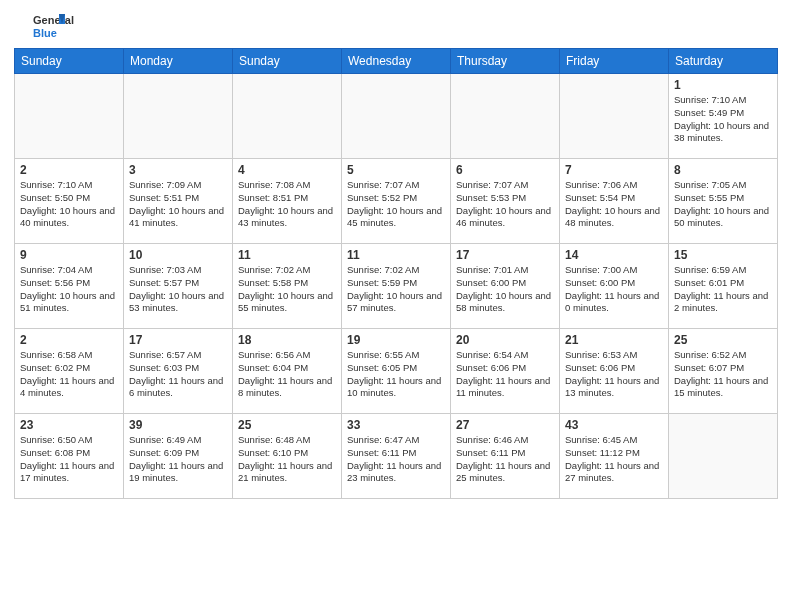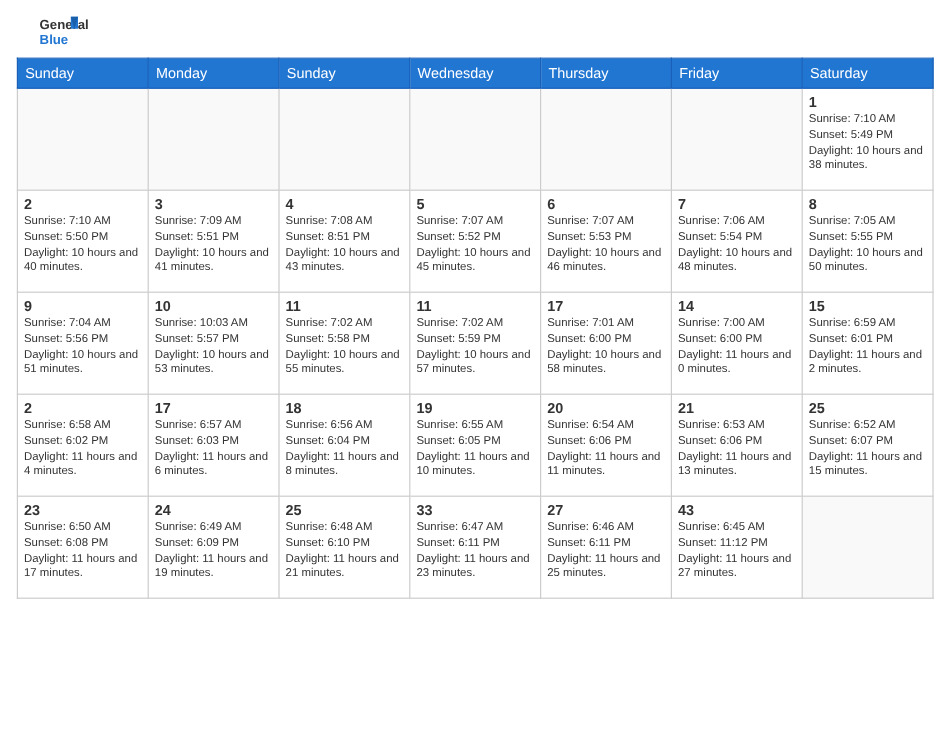--- a/index.html
+++ b/index.html
@@ -177,21 +177,21 @@
         </tr>
         <tr class="week-row">
           <td>
             <span class="day-number">9</span>
             <div class="day-info">Sunrise: 7:04 AM
 Sunset: 5:56 PM
 Daylight: 10 hours and 51 minutes.</div>
           </td>
           <td>
             <span class="day-number">10</span>
-            <div class="day-info">Sunrise: 10:03 AM
+            <div class="day-info">Sunrise: 7:03 AM
 Sunset: 5:57 PM
 Daylight: 10 hours and 53 minutes.</div>
           </td>
           <td>
             <span class="day-number">11</span>
             <div class="day-info">Sunrise: 7:02 AM
 Sunset: 5:58 PM
 Daylight: 10 hours and 55 minutes.</div>
           </td>
           <td>
@@ -264,21 +264,21 @@
           </td>
         </tr>
         <tr class="week-row">
           <td>
             <span class="day-number">23</span>
             <div class="day-info">Sunrise: 6:50 AM
 Sunset: 6:08 PM
 Daylight: 11 hours and 17 minutes.</div>
           </td>
           <td>
-            <span class="day-number">24</span>
+            <span class="day-number">39</span>
             <div class="day-info">Sunrise: 6:49 AM
 Sunset: 6:09 PM
 Daylight: 11 hours and 19 minutes.</div>
           </td>
           <td>
             <span class="day-number">25</span>
             <div class="day-info">Sunrise: 6:48 AM
 Sunset: 6:10 PM
 Daylight: 11 hours and 21 minutes.</div>
           </td>

